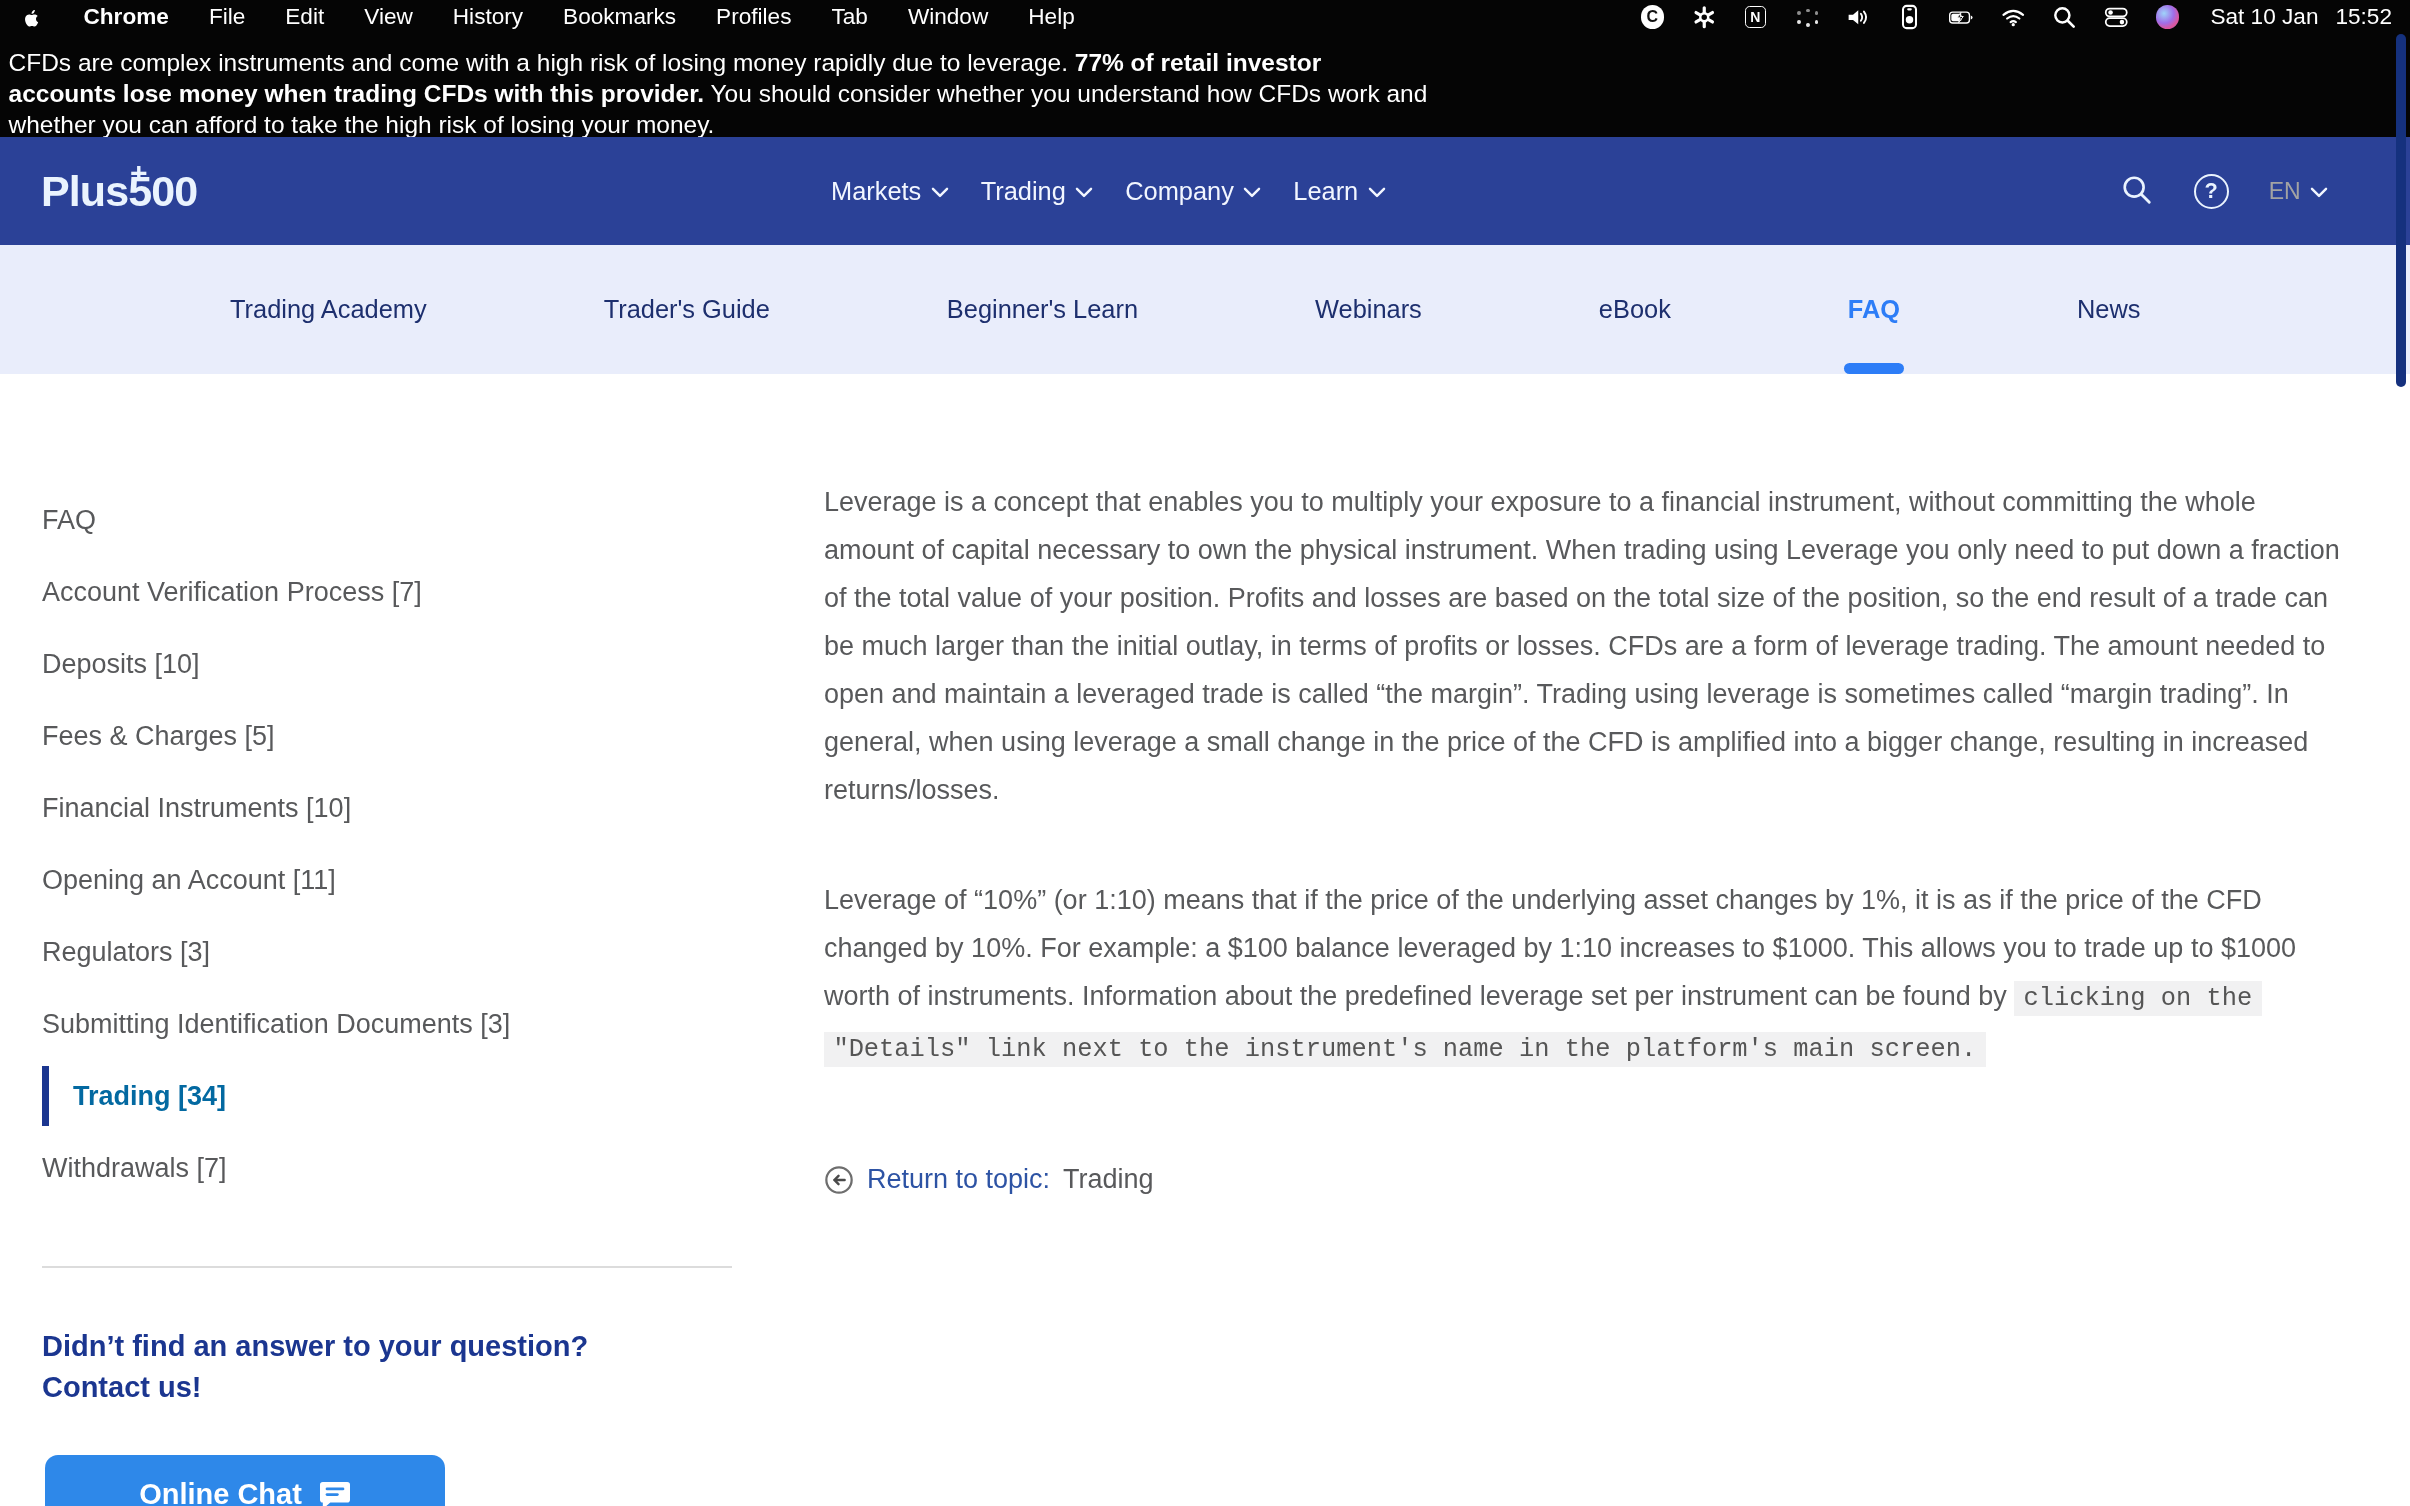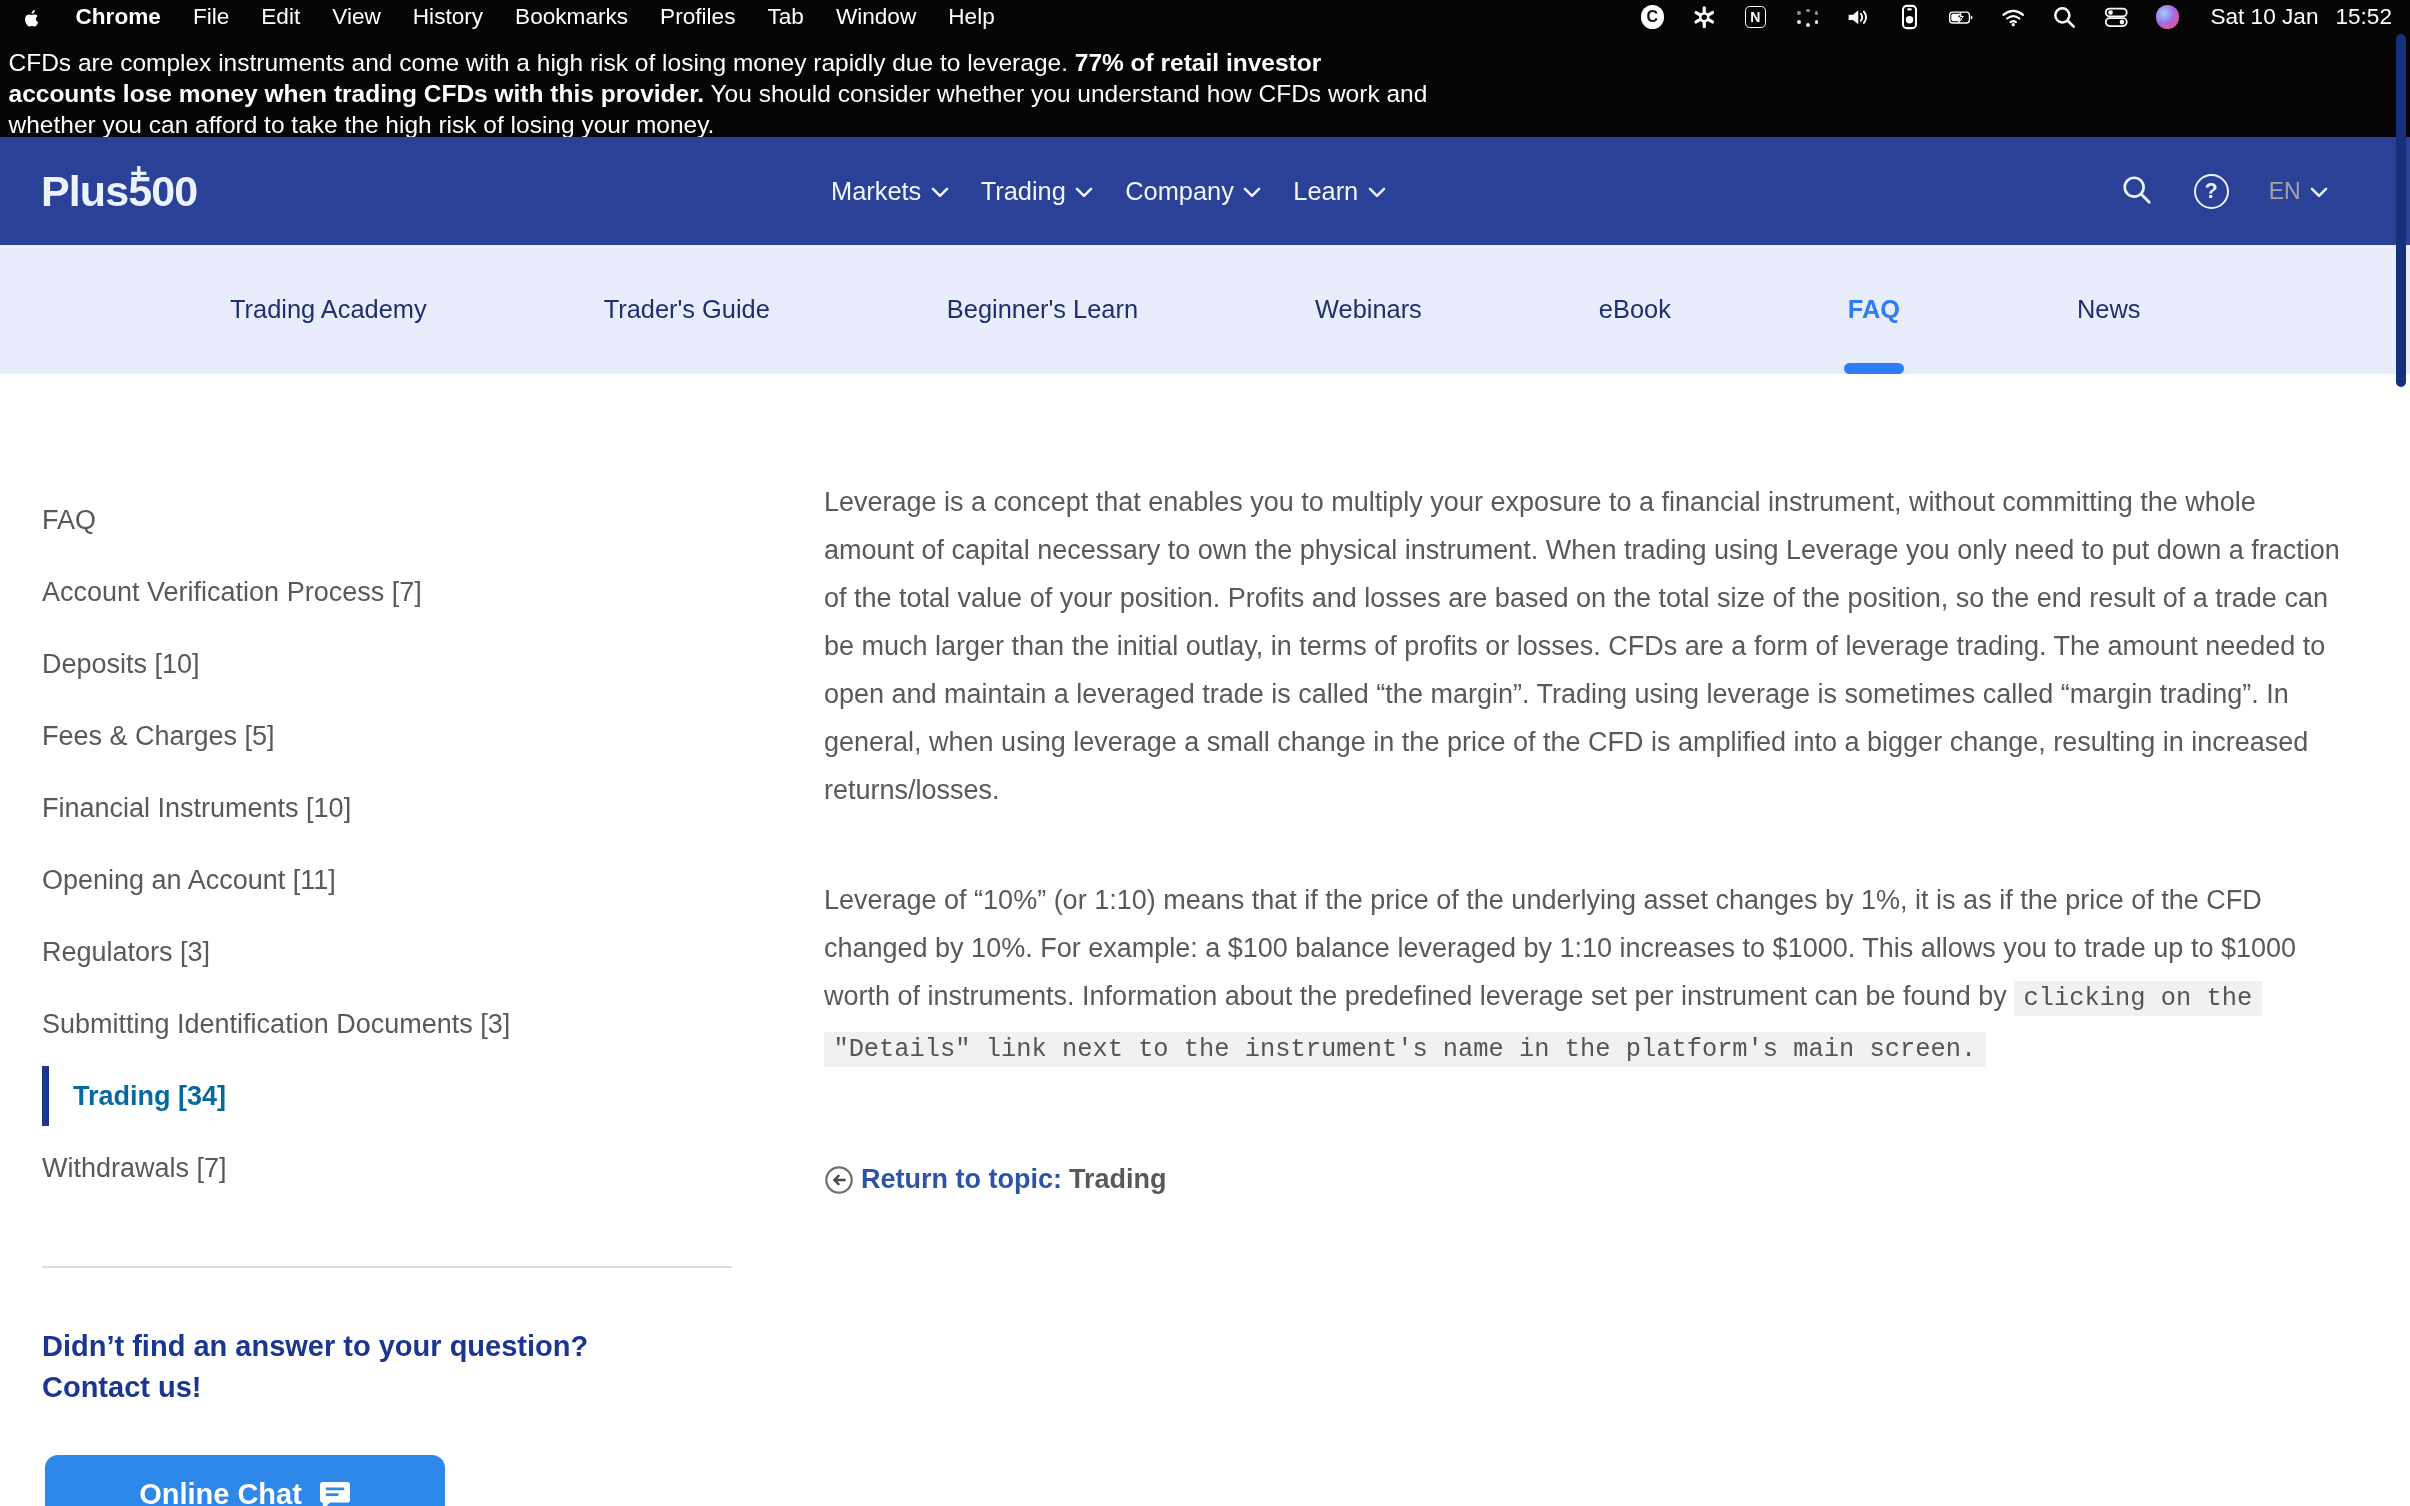--- a/index.html
+++ b/index.html
@@ -4,21 +4,21 @@
 <style>
   * { margin:0; padding:0; box-sizing:border-box; }
   html,body { width:2411px; height:1507px; overflow:hidden; background:#fff;
               font-family:"Liberation Sans", sans-serif; }
   .stage { position:absolute; inset:0; width:2411px; height:1507px; overflow:hidden; }
 
   
   .topblack { position:absolute; left:0; top:0; width:2411px; height:137px; background:#050505; }
   .menubar { position:absolute; left:0; top:0; width:2411px; height:34px; display:flex;
              align-items:center; padding:0 19px; color:#fff; font-size:22.6px; }
-  .menubar .apps { display:flex; align-items:center; gap:32px;justify-content:flex-end; }
+  .menubar .apps { display:flex; align-items:center; gap:40px;justify-content:flex-end; }
   .menubar .appname { font-weight:700; }
   .apple-svg { width:21px; height:24.5px; fill:#fff; display:block; margin-top:1.9px; }
   .status { margin-left:auto; display:flex; align-items:center; gap:27px; }
   .sicon { width:24.5px; height:24.5px; display:flex; align-items:center; justify-content:center; }
   .circle-c { width:23.5px; height:23.5px; border-radius:50%; background:#fff; color:#111;
               font-weight:700; font-size:16px; display:flex; align-items:center; justify-content:center; }
   .nsq { width:21.7px; height:21.7px; border:1.9px solid #fff; border-radius:4.7px; color:#fff;
          font-weight:700; font-size:14px; display:flex; align-items:center; justify-content:center; }
   .dots { position:relative; width:24.5px; height:24.5px; }
   .dots i { position:absolute; width:3.8px; height:3.8px; border-radius:50%; background:#fff; opacity:.9; }
@@ -64,21 +64,21 @@
              gap:17px; color:#fff; font-size:29px; font-weight:700; font-family:inherit; cursor:pointer; }
 
   
   .article { position:absolute; left:824px; top:478px; width:1525px; }
   .article h1 { color:#1c3694; font-size:46px; font-weight:700; margin-bottom:53px; }
   .article p { color:#58595b; font-size:27px; line-height:48px; }
   .p1 { margin-bottom:62px; }
   .codechunk { font-family:"Liberation Mono", "DejaVu Sans Mono", monospace; font-size:25.4px;
                background:#f1f1f2; padding:2.8px 9.4px; color:#555;
                -webkit-box-decoration-break:clone; box-decoration-break:clone; }
-  .returnrow { margin-top:90px; display:flex; align-items:center; gap:7px; font-size:27px;font-weight:bold; }
+  .returnrow { margin-top:90px; display:flex; align-items:center; gap:13px; font-size:27px; }
   .returnlink { color:#2d53a4; cursor:pointer; }
   .returntopic { color:#58595b; }
 
   
   .scrollthumb { position:absolute; right:4.7px; top:34px; width:10.4px; height:353px;
                  border-radius:5.6px; background:#15317e; z-index:50; }
 </style>
 </head>
 <body>
 

